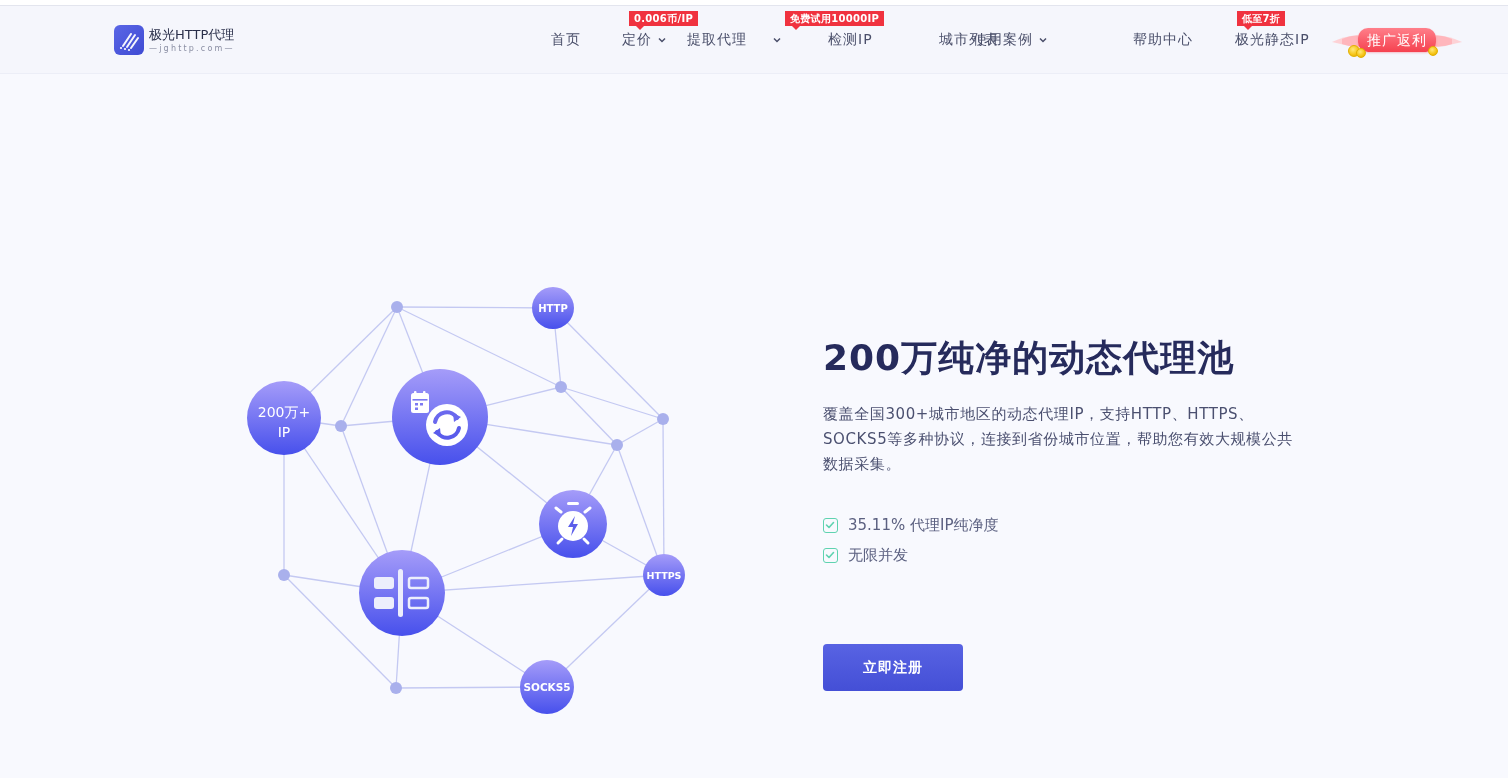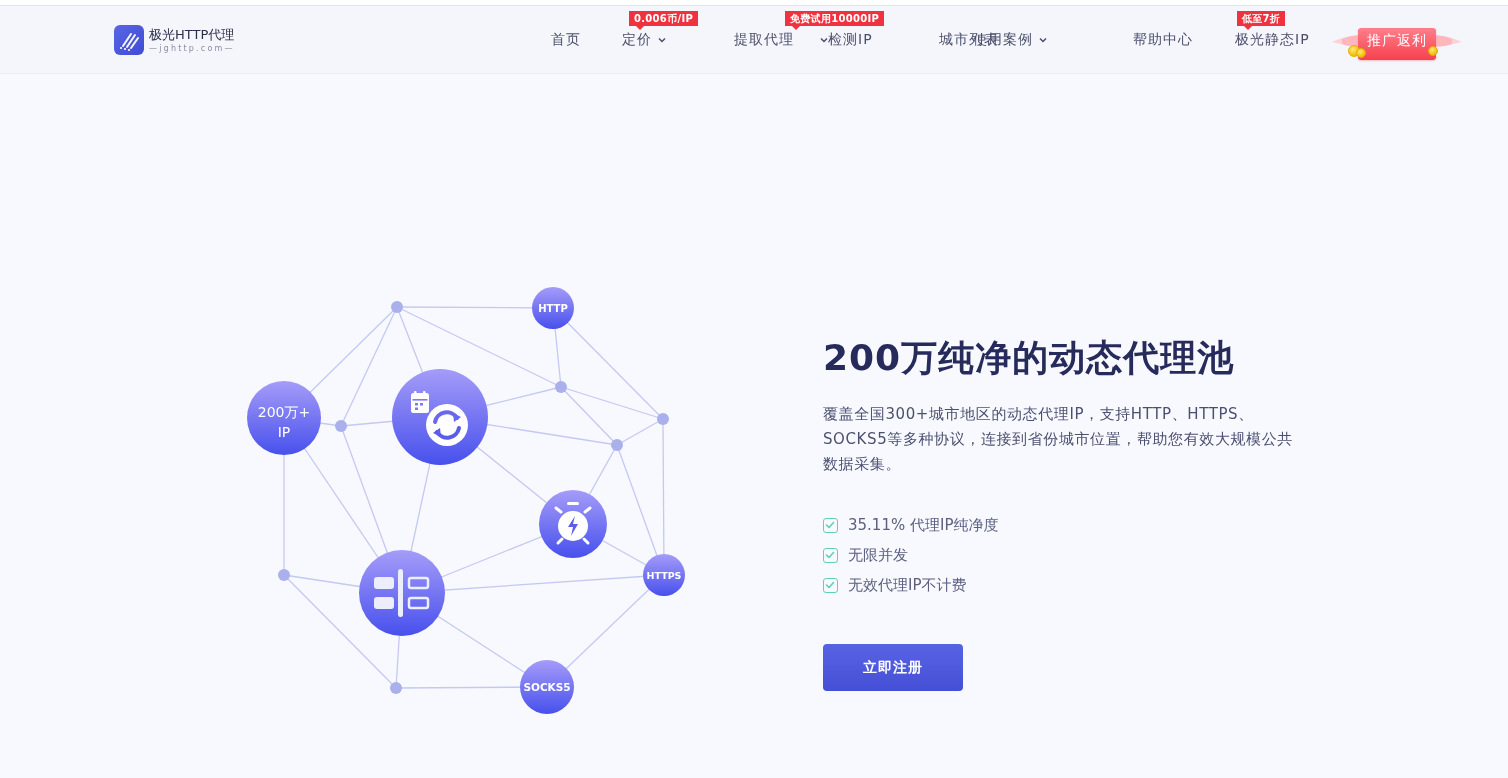--- a/index.html
+++ b/index.html
@@ -44,24 +44,24 @@
     border-left: 4px solid transparent; border-right: 4px solid transparent;
     border-top: 4px solid #f0323f;
   }
   .promo {
     position: absolute; left: 1332px; top: 18px; width: 130px; height: 34px;
   }
   .promo-ribbon {
     position: absolute; left: 0; top: 6px; width: 130px; height: 22px;
   }
   .promo-label {
-    position: absolute; left: 26px; top: 4px; width: 78px; height: 32px;
+    position: absolute; left: 26px; top: 4px; width: 78px; height: 24px;
     background: linear-gradient(180deg, #ff7f8a, #f5414f);
     color: #fff; font-size: 14px; text-align: center; line-height: 24px;
-    border-radius: 3px; letter-spacing: 1px;
+    border-radius: 10px; letter-spacing: 1px;
     box-shadow: 0 1px 2px rgba(240,60,80,0.3);
   }
   .coin { position: absolute; width: 12px; height: 12px; border-radius: 50%;
     background: radial-gradient(circle at 40% 35%, #ffe87a, #f5c314 60%, #d9a400);
     border: 1px solid #e2b000; }
 
   .hero-title {
     position: absolute; left: 823px; top: 334px;
     font-size: 36px; font-weight: bold; color: #262b5c; letter-spacing: 1px;
     white-space: nowrap;
@@ -120,21 +120,21 @@
 
     <div class="badge" style="left:629px;">0.006币/IP</div>
     <div class="nav-item" style="left:622px;">
       <span>定价</span>
       <svg class="chev" viewBox="0 0 10 10">
           <path d="M2 3.5 L5 6.5 L8 3.5" fill="none" stroke="#4a4f6a" stroke-width="1.5"></path>
         </svg>
     </div>
 
     <div class="badge" style="left:776px;margin-left:9px;">免费试用10000IP</div>
-    <div class="nav-item" style="left:734px;gap:20px;">
+    <div class="nav-item" style="left:687px;gap:20px;">
       <span>提取代理</span>
       <svg class="chev" viewBox="0 0 10 10">
           <path d="M2 3.5 L5 6.5 L8 3.5" fill="none" stroke="#4a4f6a" stroke-width="1.5"></path>
         </svg>
     </div>
 
     <div class="nav-item" style="left:828px;">
       <span>检测IP</span>
     </div>
 
@@ -317,23 +317,15 @@
     <span>35.11% 代理IP纯净度</span>
   </li>
   <li class="feature">
     <span class="check">
       <svg width="10" height="10" viewBox="0 0 10 10">
           <path d="M1.5 5 L4 7.5 L8.5 2.5" fill="none" stroke="#5fd3b0" stroke-width="1.6" stroke-linecap="round" stroke-linejoin="round"></path>
         </svg>
     </span>
     <span>无限并发</span>
   </li>
-  <li class="feature">
-    <span class="check">
-      <svg width="10" height="10" viewBox="0 0 10 10">
-          <path d="M1.5 5 L4 7.5 L8.5 2.5" fill="none" stroke="#5fd3b0" stroke-width="1.6" stroke-linecap="round" stroke-linejoin="round"></path>
-        </svg>
-    </span>
-    <span>无效代理IP不计费</span>
-  </li>
 </ul>
 
 <button class="cta">立即注册</button>
 
 </body></html>

